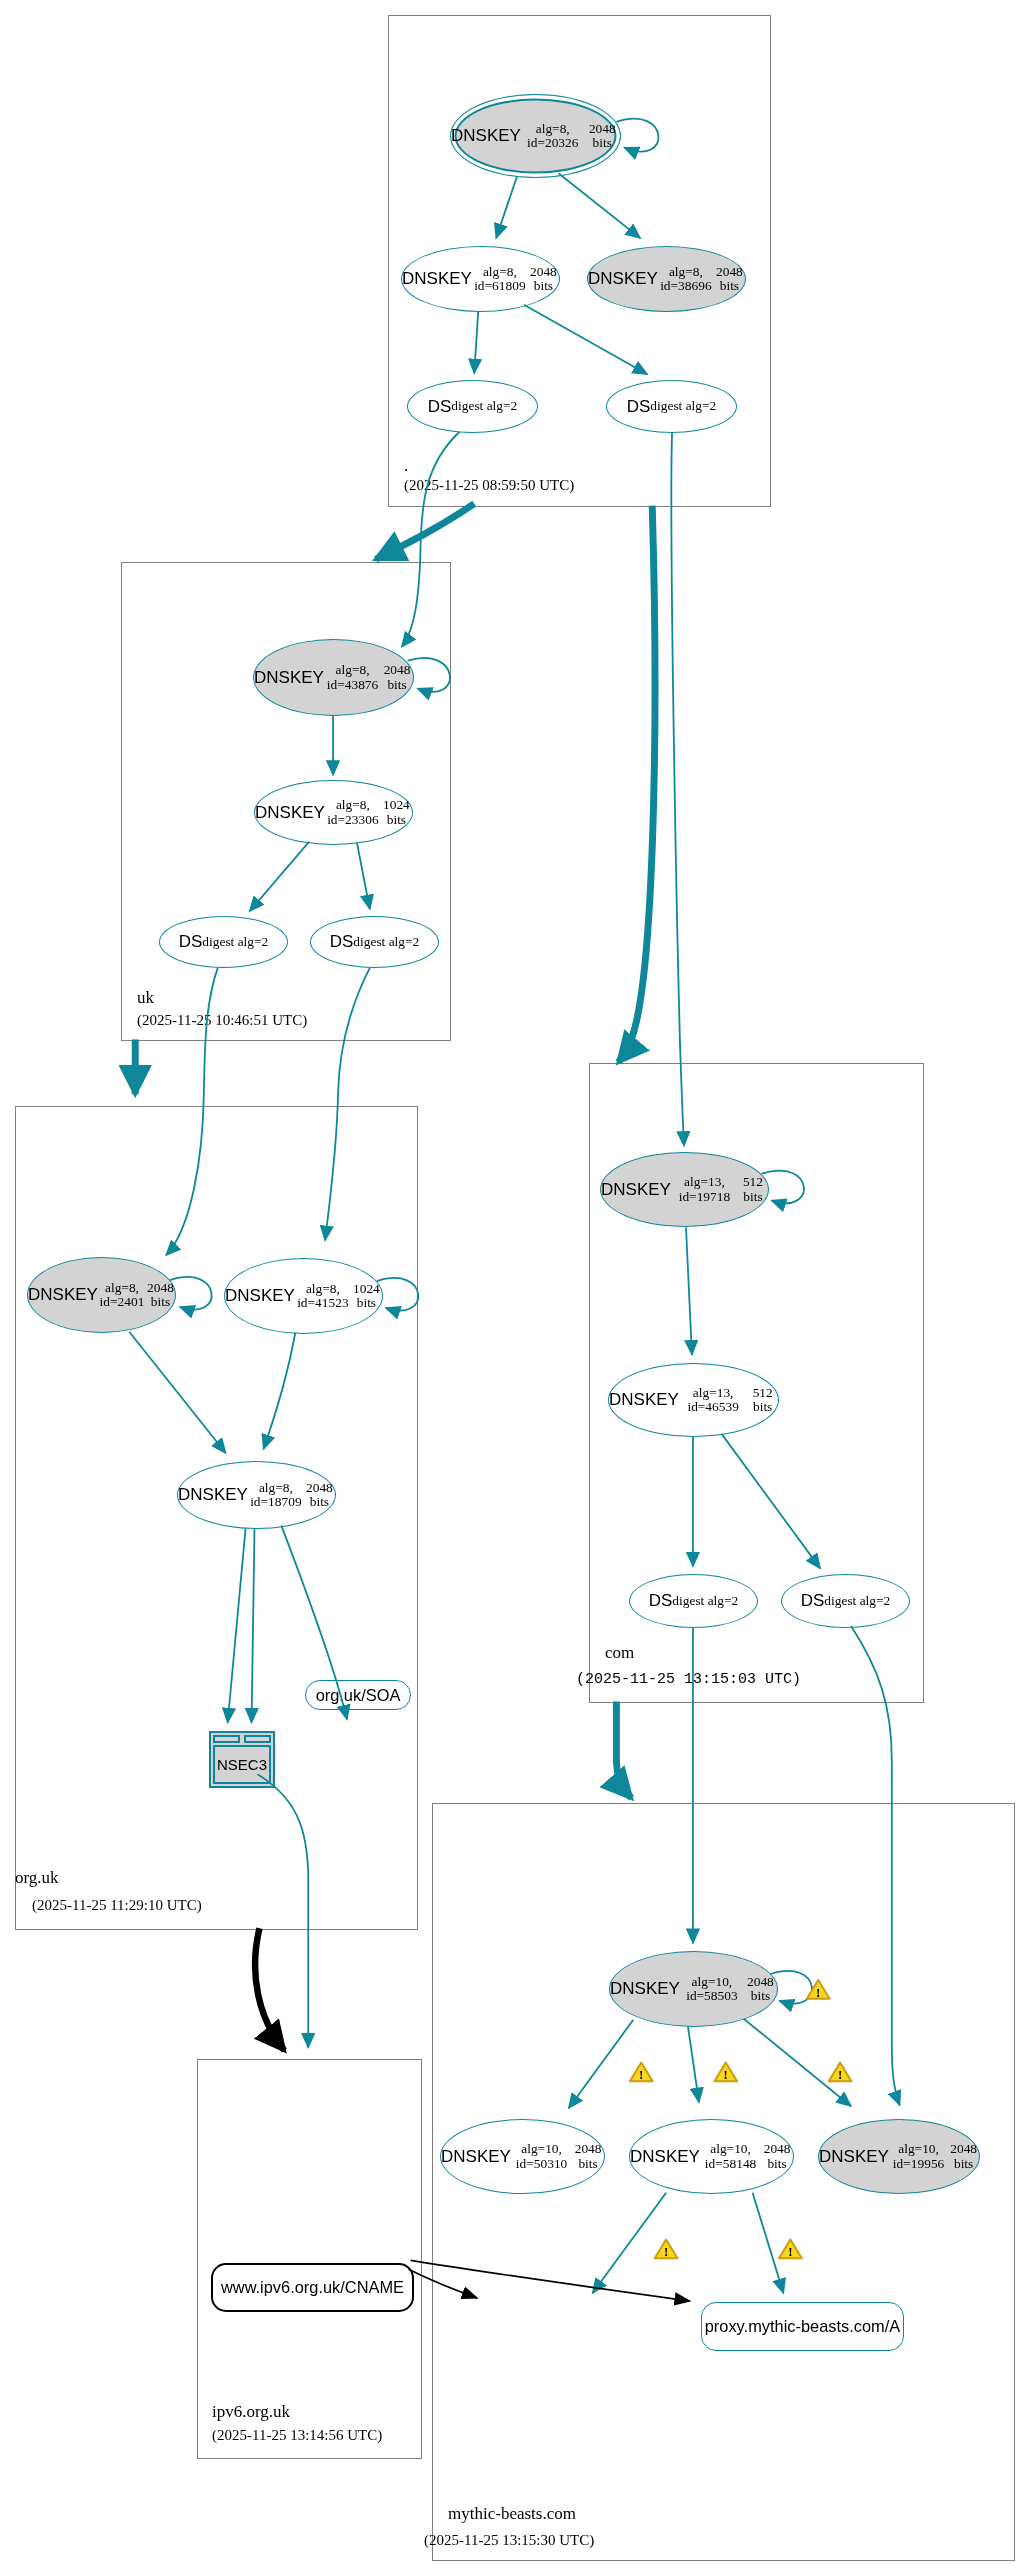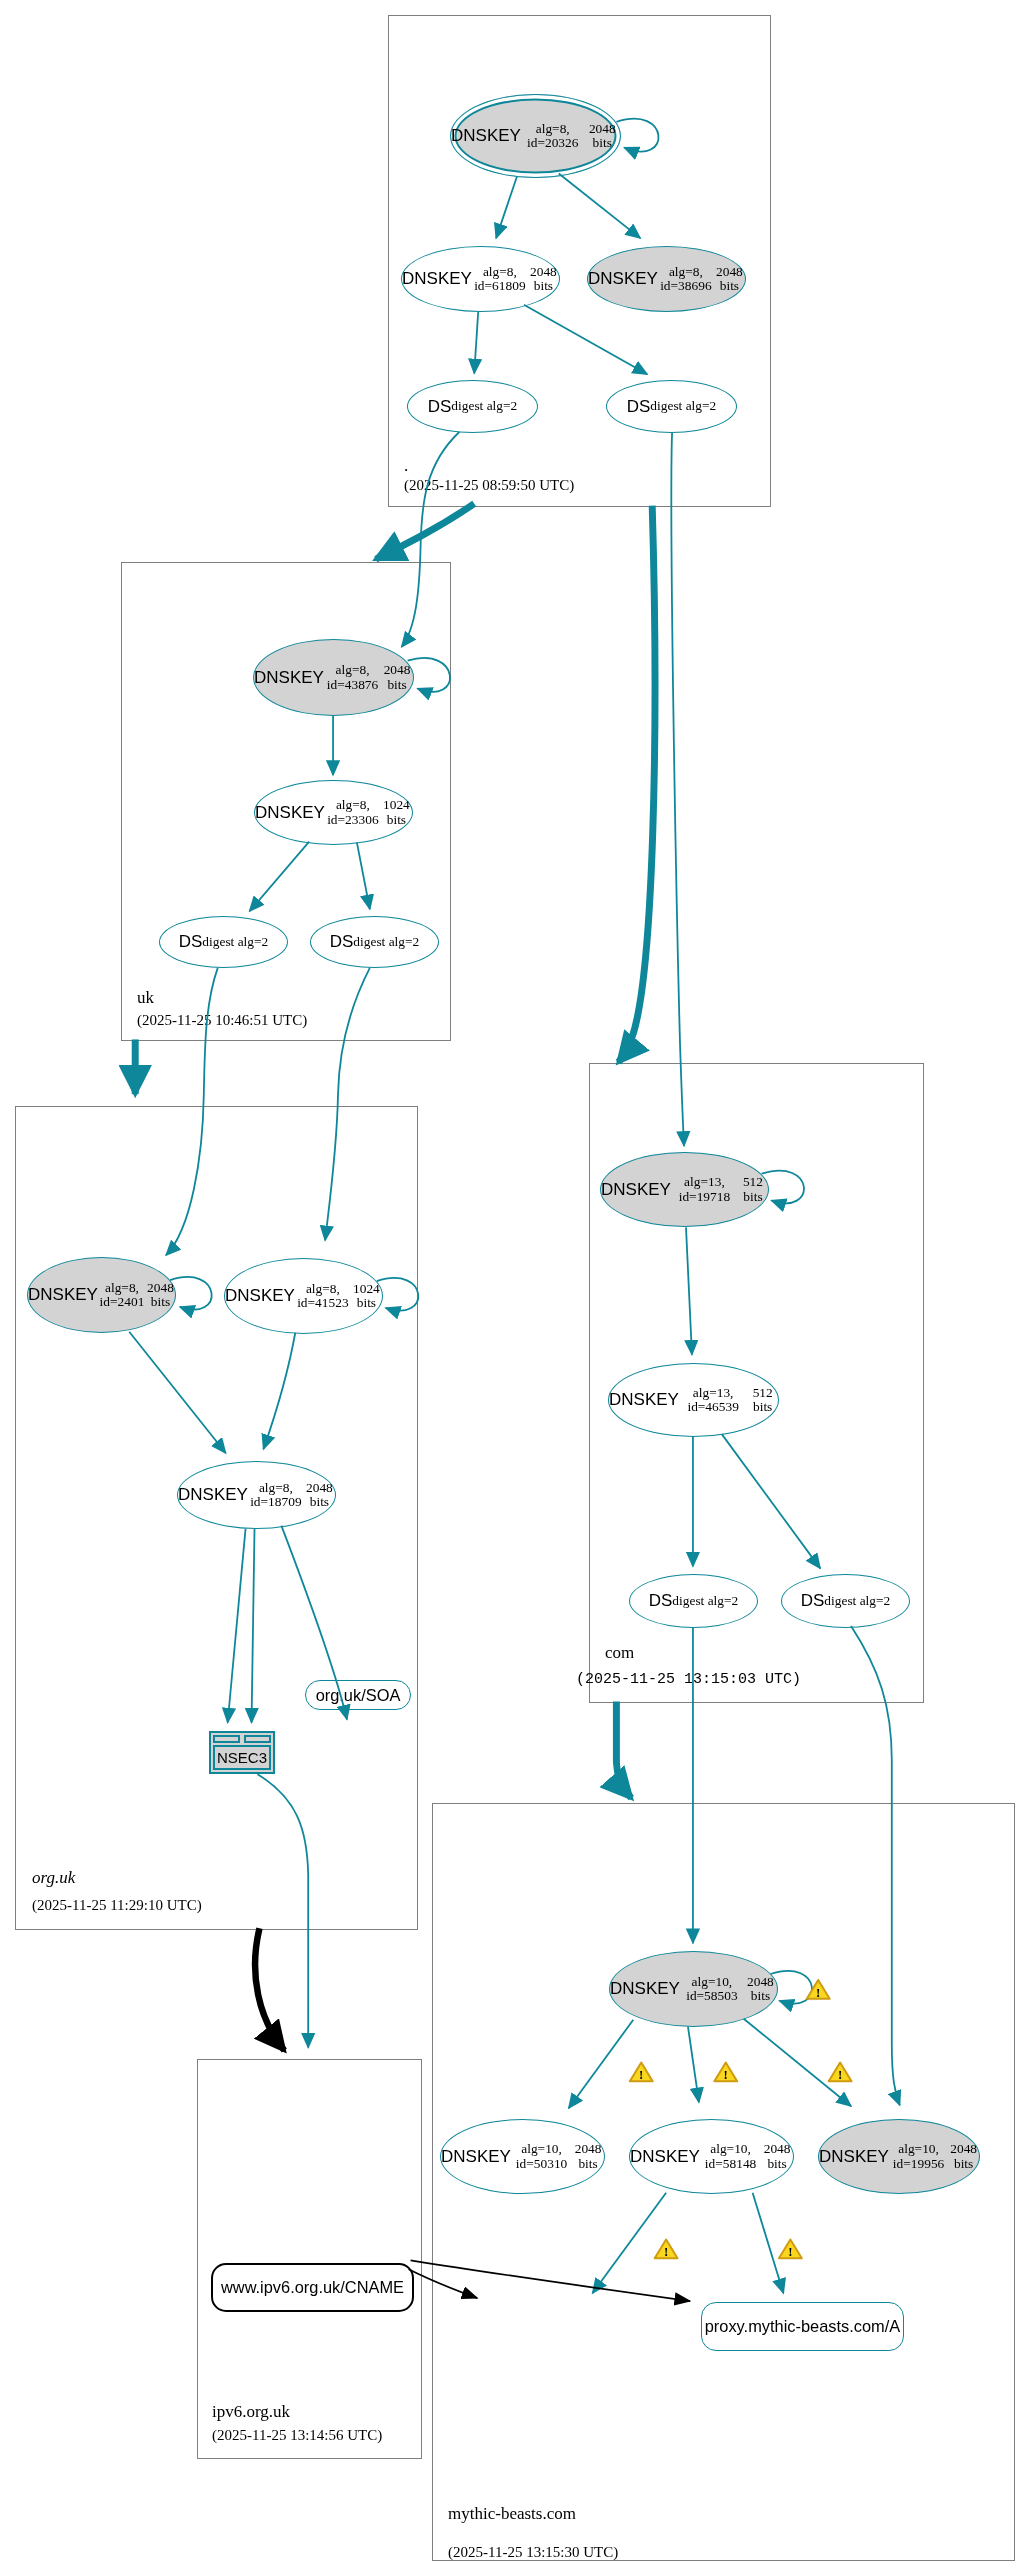--- a/index.html
+++ b/index.html
@@ -52,31 +52,31 @@
   <div class="zonebox" style="left:589px;top:1063px;width:333px;height:638px;"></div>
   <div class="zonebox" style="left:197px;top:2059px;width:223px;height:398px;"></div>
   <div class="zonebox" style="left:432px;top:1803px;width:581px;height:756px;"></div>
 
   <div class="zlabel" style="left:404px;top:456px;">.</div>
   <div class="zts" style="left:404px;top:477px;">(2025-11-25 08:59:50 UTC)</div>
 
   <div class="zlabel" style="left:137px;top:988px;">uk</div>
   <div class="zts" style="left:137px;top:1012px;">(2025-11-25 10:46:51 UTC)</div>
 
-  <div class="zlabel" style="left:32px;top:1868px;font-style:italic;">org.uk</div>
+  <div class="zlabel" style="left:15px;top:1868px;">org.uk</div>
   <div class="zts" style="left:32px;top:1897px;">(2025-11-25 11:29:10 UTC)</div>
 
   <div class="zlabel" style="left:605px;top:1643px;">com</div>
   <div class="zts" style="left:576px;top:1671px;font-family:Liberation Mono, monospace;">(2025-11-25 13:15:03 UTC)</div>
 
   <div class="zlabel" style="left:212px;top:2402px;">ipv6.org.uk</div>
   <div class="zts" style="left:212px;top:2427px;">(2025-11-25 13:14:56 UTC)</div>
 
   <div class="zlabel" style="left:448px;top:2504px;">mythic-beasts.com</div>
-  <div class="zts" style="left:448px;top:2532px;margin-top:12px;">(2025-11-25 13:15:30 UTC)</div>
+  <div class="zts" style="left:424px;top:2532px;">(2025-11-25 13:15:30 UTC)</div>
 
   <div class="ellipse gray double" style="left:450px;top:94px;width:171px;height:84px;">
     <span class="nt">DNSKEY</span>
     <span class="ns">alg=8, id=20326</span>
     <span class="ns">2048 bits</span>
   </div>
   <div class="ellipse" style="left:401px;top:246px;width:159px;height:66px;">
     <span class="nt">DNSKEY</span>
     <span class="ns">alg=8, id=61809</span>
     <span class="ns">2048 bits</span>
@@ -122,21 +122,21 @@
   <div class="ellipse" style="left:224px;top:1258px;width:159px;height:76px;">
     <span class="nt">DNSKEY</span>
     <span class="ns">alg=8, id=41523</span>
     <span class="ns">1024 bits</span>
   </div>
   <div class="ellipse" style="left:177px;top:1461px;width:159px;height:68px;">
     <span class="nt">DNSKEY</span>
     <span class="ns">alg=8, id=18709</span>
     <span class="ns">2048 bits</span>
   </div>
-  <div class="nsec3" style="left:209px;top:1731px;width:66px;height:43px;">
+  <div class="nsec3" style="left:209px;top:1731px;width:66px;height:57px;">
     <div class="nsec3cells">
       <div class="cell"></div>
       <div class="cell"></div>
     </div>
     <div class="nsec3lbl">NSEC3</div>
   </div>
   <div class="rr" style="left:305px;top:1680px;width:106px;height:30px;">
     <span>org.uk/SOA</span>
   </div>
 

